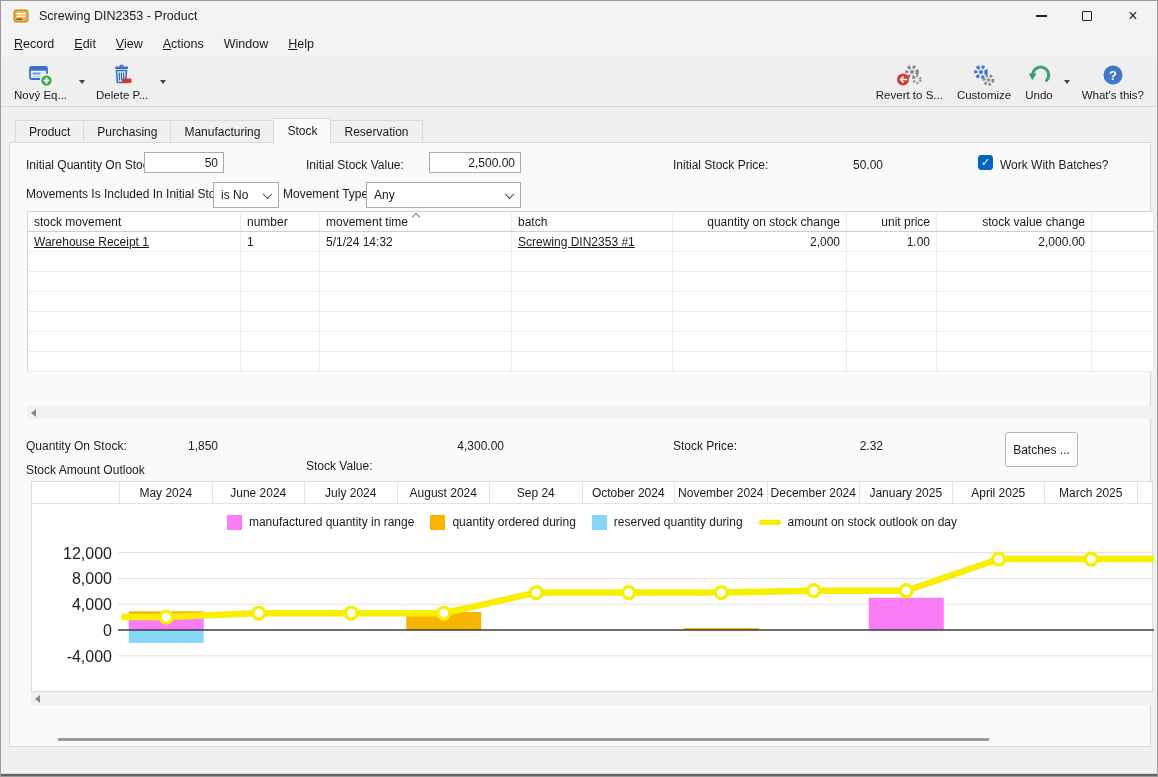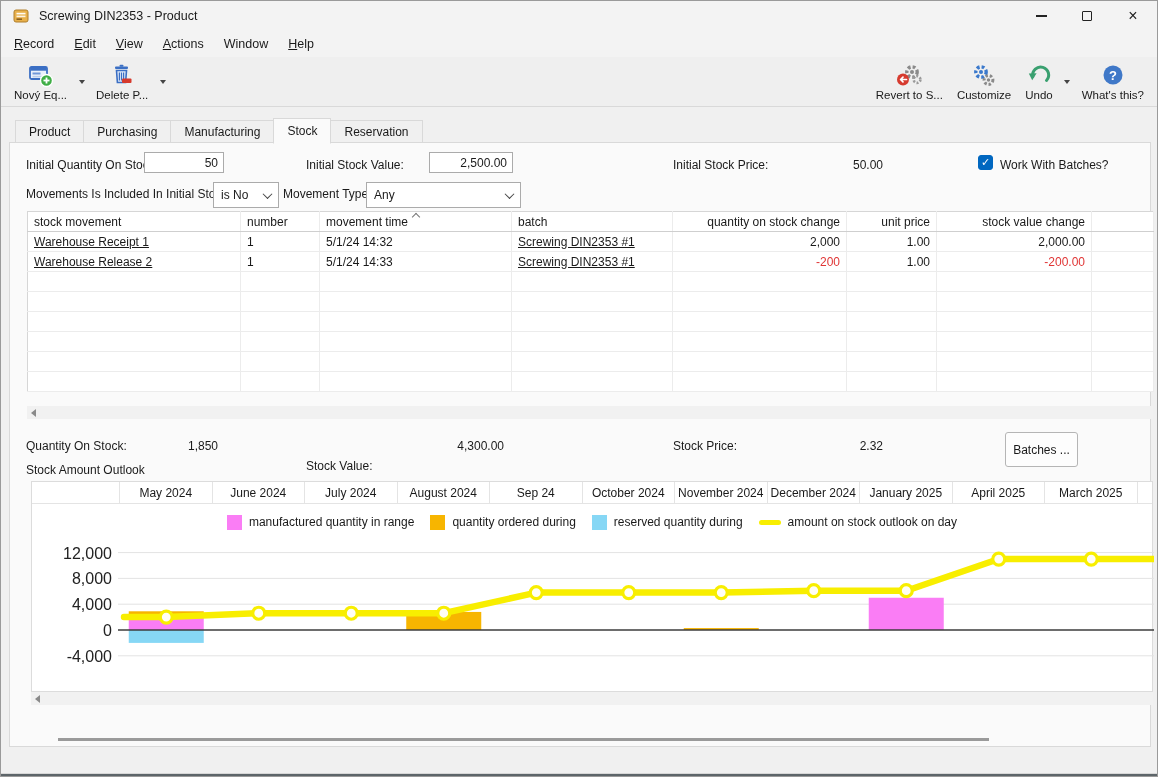--- a/index.html
+++ b/index.html
@@ -207,21 +207,21 @@
       <div class="tab">Manufacturing</div>
       <div class="tab active">Stock</div>
       <div class="tab">Reservation</div>
     </div>
 
   <div class="lbl" style="left:25px;top:157px;">Initial Quantity On Stock:</div>
   <div class="tbox" style="left:143px;top:151px;width:80px;">
       <span>50</span>
     </div>
   <div class="lbl" style="left:305px;top:157px;">Initial Stock Value:</div>
-  <div class="tbox" style="left:428px;top:151px;width:84px;">
+  <div class="tbox" style="left:428px;top:151px;width:92px;">
       <span>2,500.00</span>
     </div>
   <div class="lbl" style="left:672px;top:157px;">Initial Stock Price:</div>
   <div class="val-right" style="left:800px;top:157px;width:82px;">50.00</div>
   <div class="cbx" style="left:977px;top:154px;">
       <span>✓</span>
     </div>
   <div class="lbl" style="left:999px;top:157px;">Work With Batches?</div>
 
   <div class="lbl" style="left:25px;top:186px;">Movements  Is Included In Initial Stock?:</div>
@@ -260,30 +260,20 @@
       </thead>
       <tbody>
         <tr>
           <td><span class="cell-link">Warehouse Receipt 1</span></td>
           <td>1</td>
           <td>5/1/24 14:32</td>
           <td><span class="cell-link">Screwing DIN2353 #1</span></td>
           <td class="num">2,000</td>
           <td class="num">1.00</td>
           <td class="num">2,000.00</td>
-          <td></td>
-        </tr>
-        <tr>
-          <td><span class="cell-link">Warehouse Release 2</span></td>
-          <td>1</td>
-          <td>5/1/24 14:33</td>
-          <td><span class="cell-link">Screwing DIN2353 #1</span></td>
-          <td class="num neg">-200</td>
-          <td class="num">1.00</td>
-          <td class="num neg">-200.00</td>
           <td></td>
         </tr>
         <tr>
           <td>&nbsp;</td>
           <td>&nbsp;</td>
           <td>&nbsp;</td>
           <td>&nbsp;</td>
           <td>&nbsp;</td>
           <td>&nbsp;</td>
           <td>&nbsp;</td>

